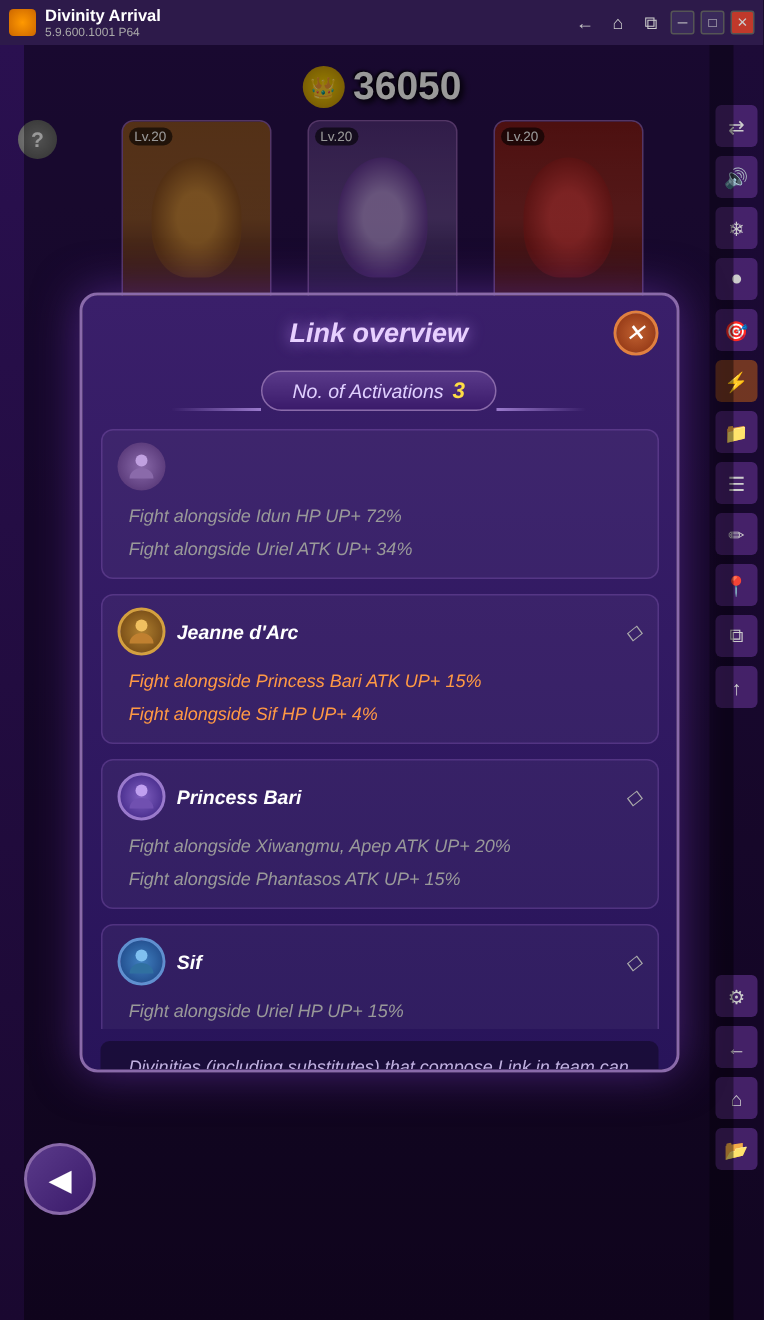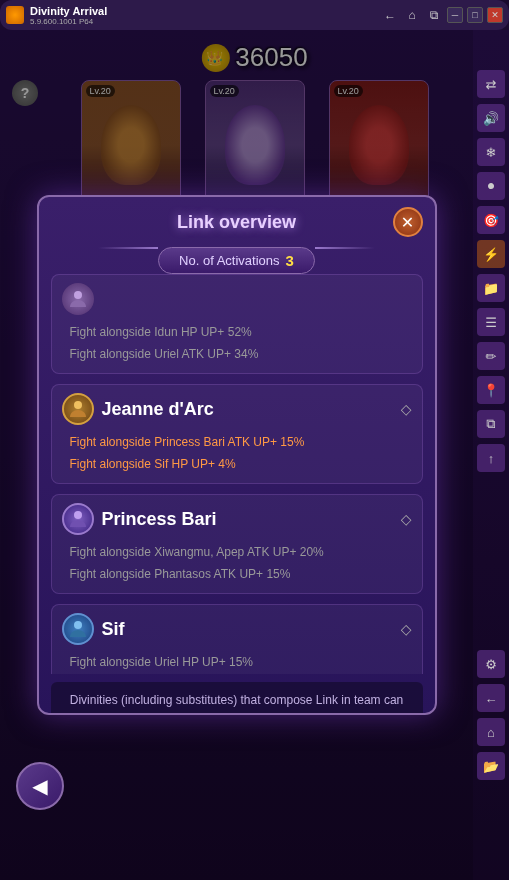--- a/index.html
+++ b/index.html
@@ -15,21 +15,20 @@
     
     .title-bar {
       height: 30px;
       background: #2d1a4a;
       display: flex;
       align-items: center;
       padding: 0 6px;
       gap: 6px;
       position: relative;
       z-index: 100;
-      border-radius: 12px;
     }
     .title-bar-icon {
       width: 18px;
       height: 18px;
       background: radial-gradient(circle, #ff9900, #cc6600);
       border-radius: 3px;
     }
     .title-bar-text-group { display: flex; flex-direction: column; }
     .title-bar-title { color: #fff; font-size: 11px; font-weight: bold; }
     .title-bar-subtitle { color: #aaa; font-size: 8px; }
@@ -90,21 +89,21 @@
     .coin-icon {
       width: 28px; height: 28px;
       background: radial-gradient(circle, #ffd700, #b8860b);
       border-radius: 50%;
       display: flex; align-items: center; justify-content: center;
       font-size: 14px;
     }
     .coin-amount {
       color: #fff;
       font-size: 26px;
-      font-weight: normal;
+      font-weight: bold;
       text-shadow: 2px 2px 4px #000, -1px -1px 2px #000;
     }
 
     .help-btn {
       position: absolute;
       left: 12px;
       top: 50px;
       width: 26px; height: 26px;
       background: radial-gradient(circle, #888, #555);
       border-radius: 50%;
@@ -164,27 +163,28 @@
       border-radius: 4px;
       display: flex; align-items: center; justify-content: center;
       color: #ccc;
       font-size: 13px;
       cursor: pointer;
     }
 
     
     .modal-overlay {
       position: absolute;
-      top: 0; left: 0;
+      top: 0; left: 16px;
       width: 473px;
       height: 850px;
       background: rgba(0,0,0,0.4);
       display: flex;
       align-items: center;
       justify-content: center;
+      font-style: italic;
     }
 
     
     .link-modal {
       width: 400px;
       background: linear-gradient(180deg, #3a1f6a 0%, #28145a 100%);
       border: 2px solid #8a6aaa;
       border-radius: 12px;
       position: relative;
       padding: 0 0 16px 0;
@@ -217,23 +217,23 @@
       display: flex; align-items: center; justify-content: center;
       color: #fff;
       font-size: 16px;
       cursor: pointer;
       border: 2px solid #e08040;
     }
 
     
     .activations-row {
       display: flex;
-      align-items: flex-start;
+      align-items: flex-end;
       justify-content: center;
-      margin-bottom: 0;
+      margin-bottom: 12px;
       gap: 0;
     }
     .activations-line {
       height: 2px;
       width: 60px;
       background: linear-gradient(90deg, transparent, #9a7acc);
     }
     .activations-badge {
       background: linear-gradient(180deg, #5a3a8a, #3a1a6a);
       border: 1px solid #8a6aaa;
@@ -282,21 +282,21 @@
       border-radius: 50%;
       background: radial-gradient(circle, #8a6aaa, #4a2a6a);
       border: 2px solid #aа80cc;
       display: flex; align-items: center; justify-content: center;
       overflow: hidden;
       flex-shrink: 0;
     }
     .char-avatar svg { width: 24px; height: 24px; }
     .char-name {
       color: #fff;
-      font-size: 18px;
+      font-size: 13px;
       font-weight: bold;
     }
     .char-link-icon {
       margin-left: auto;
       color: #aaa;
       font-size: 14px;
     }
     .link-item {
       color: #999;
       font-size: 12px;
@@ -429,21 +429,21 @@
 
         <div class="char-section">
           <div class="char-section-header">
             <div class="char-avatar">
               <svg viewBox="0 0 24 24" fill="none">
                   <circle cx="12" cy="8" r="4" fill="#c0a0e0"></circle>
                   <path d="M4 20c0-4 3.6-7 8-7s8 3 8 7" fill="#8a6aaa"></path>
                 </svg>
             </div>
           </div>
-          <div class="link-item">Fight alongside Idun HP UP+ 52%</div>
+          <div class="link-item">Fight alongside Idun HP UP+ 72%</div>
           <div class="link-item">Fight alongside Uriel ATK UP+ 34%</div>
         </div>
 
         <div class="char-section">
           <div class="char-section-header">
             <div class="char-avatar" style="background:radial-gradient(circle,#b08030,#6a4010);border:2px solid #d4a040;">
               <svg viewBox="0 0 24 24" fill="none">
                   <circle cx="12" cy="8" r="4" fill="#f0c060"></circle>
                   <path d="M4 20c0-4 3.6-7 8-7s8 3 8 7" fill="#c08030"></path>
                 </svg>

